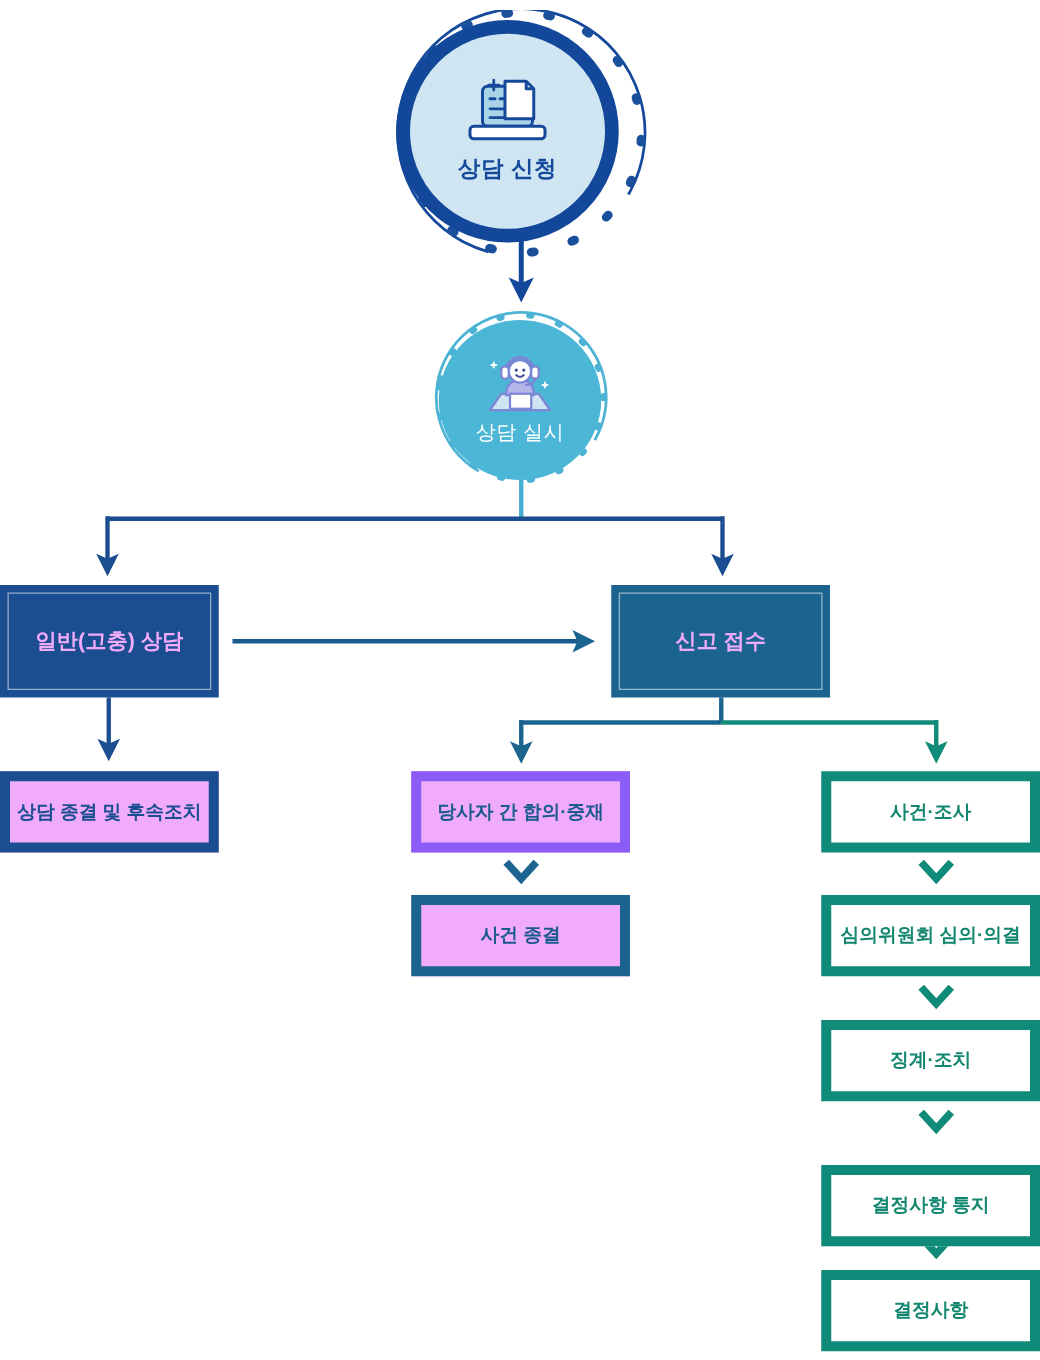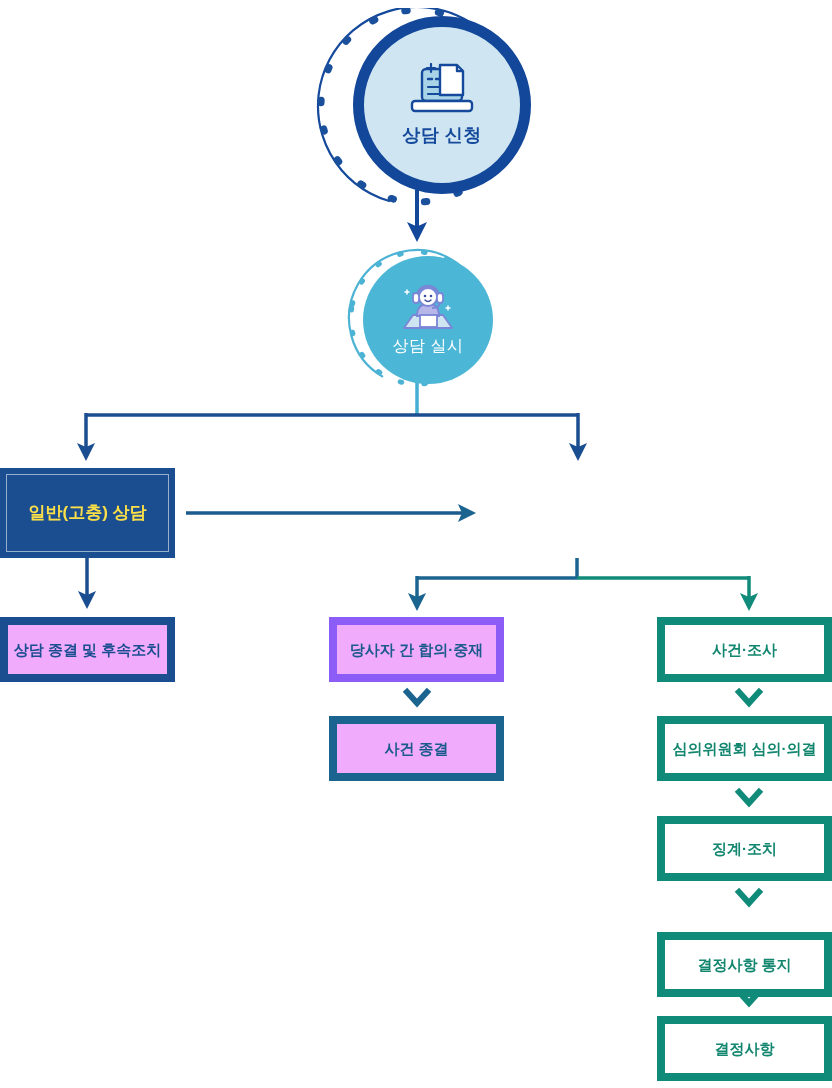--- a/index.html
+++ b/index.html
@@ -22,21 +22,21 @@
     width: 832px;
     height: 1088px;
     pointer-events: none;
   }
 
   
   .circle-node {
     position: absolute;
     display: flex;
     flex-direction: column;
-    align-items: flex-end;
+    align-items: flex-start;
     justify-content: center;
   }
   .circ-body {
     position: relative;
     border-radius: 50%;
     display: flex;
     flex-direction: column;
     align-items: center;
     justify-content: center;
   }
@@ -85,21 +85,21 @@
     justify-content: center;
     text-align: center;
   }
   .box-label {
     font-weight: bold;
     white-space: nowrap;
     line-height: 1.2;
   }
 
   
-  .box.filled { color: #fde047; }
+  .box.filled { color: #f0abfc; }
   .box.filled .inner-stroke {
     position: absolute;
     left: 6px; top: 6px; right: 6px; bottom: 6px;
     border: 1px solid rgba(255,255,255,0.55);
     pointer-events: none;
   }
   #box-general {
     left: 0px; top: 468px; width: 175px; height: 90px;
     background: #1b4e91;
   }
@@ -273,20 +273,24 @@
       </svg>
       <div class="circ-label">상담 실시</div>
     </div>
   </div>
 
   <div id="box-general" class="box filled">
     <span class="inner-stroke"></span>
     <span class="box-label">일반(고충) 상담</span>
   </div>
 
+  <div id="box-report" class="box filled">
+    <span class="inner-stroke"></span>
+    <span class="box-label">신고 접수</span>
+  </div>
 
   <div id="box-general-close" class="box outlined">
     <span class="box-label">상담 종결 및 후속조치</span>
   </div>
 
   <div id="box-mediation" class="box outlined">
     <span class="box-label">당사자 간 합의·중재</span>
   </div>
 
   <div id="box-case-closed" class="box outlined">

